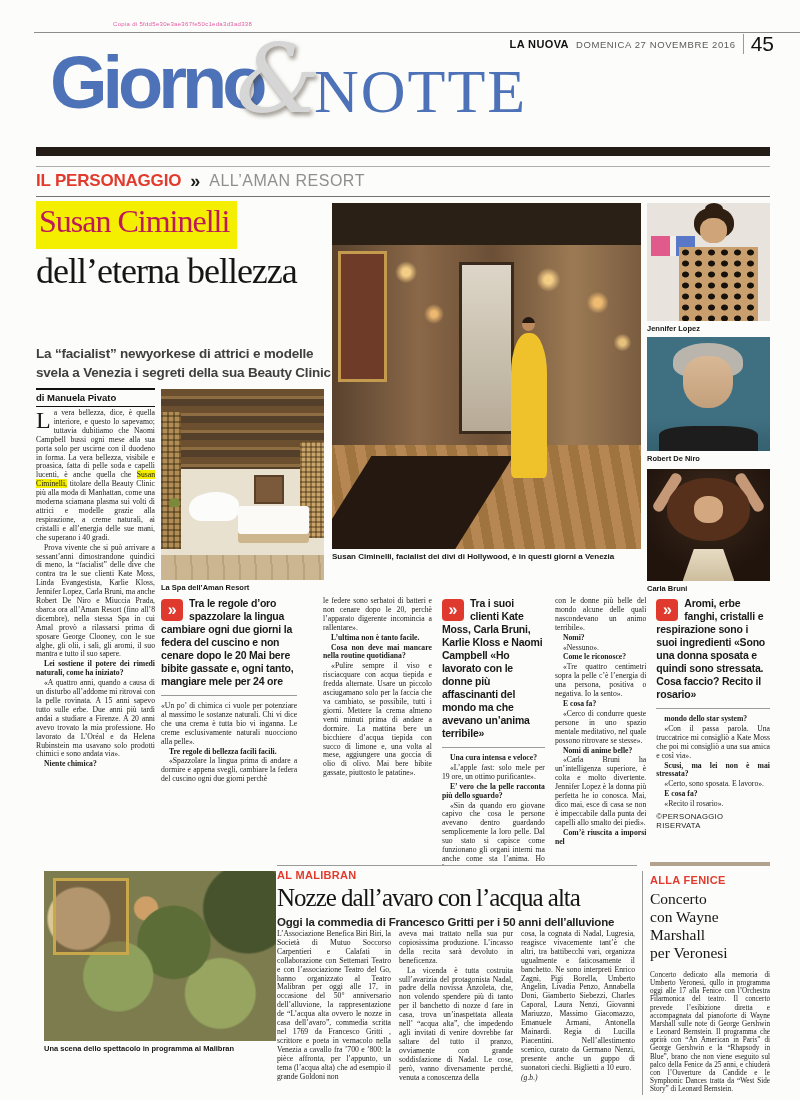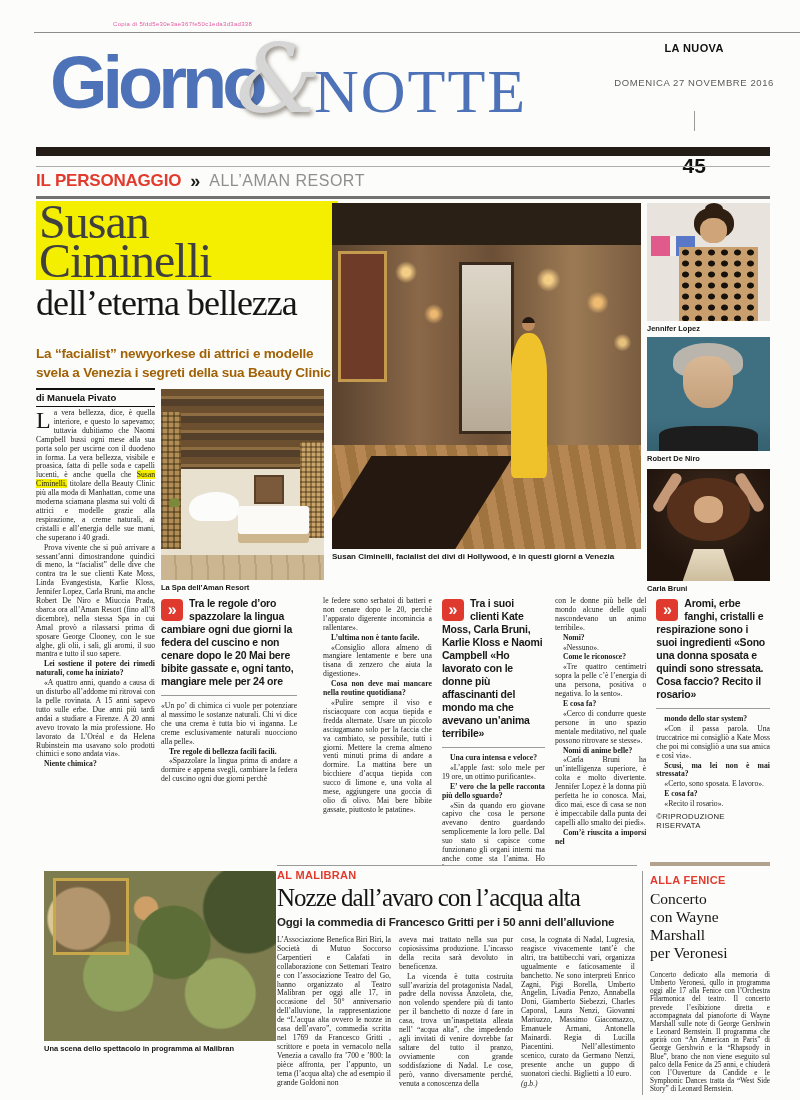--- a/index.html
+++ b/index.html
@@ -2,48 +2,48 @@
 <html><head>
 <meta charset="utf-8">
 <style>
   html,body{margin:0;padding:0;background:#e9e9e9;}
   #page{position:relative;width:800px;height:1100px;background:#fcfcfa;overflow:hidden;
         font-family:"Liberation Serif",serif;color:#1b1b1b;}
 
   
   .watermark{position:absolute;left:113px;top:21px;font:6px "Liberation Sans",sans-serif;color:#e05ba4;letter-spacing:.3px;}
   .topline{position:absolute;left:34px;top:32px;width:766px;height:1px;background:#8d8d8d;}
-  .pheader{position:absolute;top:42px;right:26px;display:flex;align-items:center;gap:23px;font-family:"Liberation Sans",sans-serif;flex-direction:column;}
+  .pheader{position:absolute;top:32px;right:26px;display:flex;align-items:center;gap:7px;font-family:"Liberation Sans",sans-serif;}
   .brand{font-weight:900;font-size:11px;letter-spacing:.4px;color:#111;}
   .pdate{font-size:9.5px;color:#5a5a5a;letter-spacing:.6px;}
   .psep{width:1px;height:20px;background:#9a9a9a;}
-  .pnum{font-weight:700;font-size:21px;color:#111;}
+  .pnum{font-weight:400;font-size:21px;color:#111;}
 
   
   .mh1{position:absolute;left:50px;top:40px;font-family:"Liberation Sans",sans-serif;font-weight:900;
        font-size:74px;letter-spacing:-5px;color:#4d72b8;z-index:1;}
   .mhamp{position:absolute;left:236px;top:24px;font-family:"DejaVu Serif",serif;font-style:italic;
        font-size:95px;color:#d6d6d6;text-shadow:2px 3px 4px rgba(70,60,45,.55);z-index:3;}
   .mh2{position:absolute;left:314px;top:56px;font-family:"Liberation Serif",serif;
        font-size:62px;color:#4d72b8;letter-spacing:2px;z-index:2;}
   .blackbar{position:absolute;left:36px;top:147px;width:734px;height:9px;background:#241d17;}
 
   
-  .kickerrow{position:absolute;left:36px;top:166px;width:734px;border-top:1px solid #adadad;border-bottom:3px solid #737373;
+  .kickerrow{position:absolute;left:36px;top:166px;width:734px;border-top:1px solid #adadad;border-bottom:1px solid #737373;
        padding:4px 0 5px;display:flex;align-items:center;gap:9px;font-family:"Liberation Sans",sans-serif;}
   .kred{color:#e23b2e;font-weight:900;font-size:17px;letter-spacing:-.2px;}
   .karr{color:#1d1d1d;font-weight:900;font-size:18px;line-height:14px;}
   .kgray{color:#8f8f8f;font-size:16px;letter-spacing:.5px;}
 
   
   .hlwrap{position:absolute;left:36px;top:201px;width:302px;}
-  .hl1{display:inline-block;background:#f4ef00;padding:1px 8px 0 3px;font-size:48px;line-height:39px;letter-spacing:-1px;color:#404040;}
+  .hl1{display:inline-block;background:#f4ef00;padding:1px 8px 8px 3px;font-size:32px;line-height:39px;letter-spacing:-1px;color:#be185d;}
   .hl2{font-size:36px;line-height:45px;letter-spacing:-1px;color:#161616;}
   .standfirst{position:absolute;left:36px;top:344px;width:302px;font-family:"Liberation Sans",sans-serif;
-       font-weight:700;font-size:13.5px;line-height:19px;color:#a16207;letter-spacing:-.2px;}
+       font-weight:700;font-size:13.5px;line-height:19px;color:#404040;letter-spacing:-.2px;}
   .byline{position:absolute;left:36px;top:388px;width:119px;border-top:2px solid #111;border-bottom:1px solid #111;
        font-family:"Liberation Sans",sans-serif;font-weight:700;font-size:9.5px;padding:2px 0 3px;color:#111;}
 
   
   .bodytext p{margin:0 0 1px;font-size:7.7px;line-height:8.9px;text-align:justify;color:#1b1b1b;}
   .b-p{text-indent:8px;}
   .b-q{font-weight:700;text-indent:8px;}
   .b-sig{font-family:"Liberation Sans",sans-serif;font-size:5px;text-align:right;color:#444;letter-spacing:.3px;margin-top:4px !important;}
   .b-sigit{font-style:italic;text-align:right;}
   .dropcap{float:left;font-size:24px;line-height:19px;padding:2px 3px 0 0;}
@@ -131,21 +131,21 @@
       radial-gradient(circle at 88% 22%,#46532c 0 18%,rgba(0,0,0,0) 19%),
       radial-gradient(circle at 44% 22%,#cf9f68 0 6%,rgba(0,0,0,0) 7%),
       radial-gradient(circle at 64% 32%,#cf9f68 0 5%,rgba(0,0,0,0) 6%);}
   .t-frame{top:4%;left:4%;width:30%;height:42%;border:3px solid #c9a84b;background:rgba(110,60,40,.35);}
 
   
   .malibran{position:absolute;left:277px;top:865px;width:360px;}
   .bkicker{color:#e23b2e;font:900 11px "Liberation Sans",sans-serif;letter-spacing:.3px;border-top:1px solid #9a9a9a;padding-top:3px;}
   .mheadline{font-size:25px;line-height:29px;letter-spacing:-1px;color:#151515;margin-top:2px;white-space:nowrap;overflow:hidden;}
   .mstand{font:700 11.5px/15px "Liberation Sans",sans-serif;letter-spacing:-.2px;color:#232323;margin-top:3px;white-space:nowrap;overflow:hidden;}
-  .mcols{display:flex;gap:8px;margin-top:6px;height:152px;overflow:hidden;}
+  .mcols{display:flex;gap:8px;margin-top:0;height:152px;overflow:hidden;}
   .mcols>div{width:114px;overflow:hidden;}
   .vrule{position:absolute;left:642px;top:871px;width:1px;height:224px;background:#9a9a9a;}
   .fenice{position:absolute;left:650px;top:862px;width:120px;}
   .fbar{height:4px;background:#b3a28f;margin-bottom:5px;}
   .ftitle{font-size:15.5px;line-height:18px;color:#151515;margin-top:4px;}
   .fbody{margin-top:9px;height:152px;overflow:hidden;}
   .fbody p{font-size:7.2px;line-height:8.15px;}
 </style>
 </head>
 <body>
@@ -261,21 +261,20 @@
       <hr class="pqrule">
       <div>
           <p class="b-pf">«Un po’ di chimica ci vuole per potenziare al massimo le sostanze naturali. Chi vi dice che una crema è tutta bio vi inganna. Le creme esclusivamente naturali nuocciono alla pelle».</p>
           <p class="b-q">Tre regole di bellezza facili facili.</p>
           <p class="b-p">«Spazzolare la lingua prima di andare a dormire e appena svegli, cambiare la federa del cuscino ogni due giorni perchè</p>
         </div>
     </div>
     <div class="lc lc2 bodytext">
         <p class="b-pf">le federe sono serbatoi di batteri e non cenare dopo le 20, perchè l’apparato digerente incomincia a rallentare».</p>
         <p class="b-q">L’ultima non è tanto facile.</p>
-        <p class="b-p">«Consiglio allora almeno di mangiare lentamente e bere una tisana di zenzero che aiuta la digestione».</p>
         <p class="b-q">Cosa non deve mai mancare nella routine quotidiana?</p>
         <p class="b-p">«Pulire sempre il viso e risciacquare con acqua tiepida e fredda alternate. Usare un piccolo asciugamano solo per la faccia che va cambiato, se possibile, tutti i giorni. Mettere la crema almeno venti minuti prima di andare a dormire. La mattina bere un bicchiere d’acqua tiepida con succo di limone e, una volta al mese, aggiungere una goccia di olio di olivo. Mai bere bibite gassate, piuttosto le patatine».</p>
       </div>
     <div class="lc lc3 bodytext">
       <div class="pq">
         <span class="pqicon">»</span><span>Tra i suoi clienti Kate Moss, Carla Bruni, Karlie Kloss e Naomi Campbell «Ho lavorato con le donne più affascinanti del mondo ma che avevano un’anima terribile»</span>
       </div>
       <hr class="pqrule">
       <div>
           <p class="b-q">Una cura intensa e veloce?</p>
@@ -301,21 +300,21 @@
         <span class="pqicon">»</span><span>Aromi, erbe fanghi, cristalli e respirazione sono i suoi ingredienti «Sono una donna sposata e quindi sono stressata. Cosa faccio? Recito il rosario»</span>
       </div>
       <hr class="pqrule">
       <div>
           <p class="b-q">mondo dello star system?</p>
           <p class="b-p">«Con il passa parola. Una truccatrice mi consigliò a Kate Moss che poi mi consigliò a una sua amica e così via».</p>
           <p class="b-q">Scusi, ma lei non è mai stressata?</p>
           <p class="b-p">«Certo, sono sposata. E lavoro».</p>
           <p class="b-q">E cosa fa?</p>
           <p class="b-p">«Recito il rosario».</p>
-          <p class="b-sig">©RIPRODUZIONE RISERVATA</p>
+          <p class="b-sig">©PERSONAGGIO RISERVATA</p>
         </div>
     </div>
   </div>
 
   <div class="theaterwrap">
     <div class="ph theater">
       <div class="t-frame"></div>
     </div>
     <div class="cap">Una scena dello spettacolo in programma al Malibran</div>
   </div>

